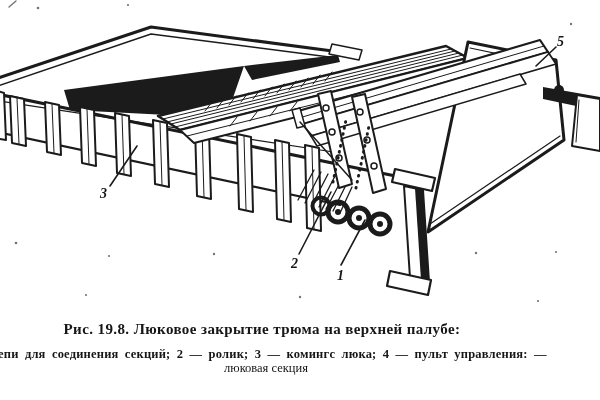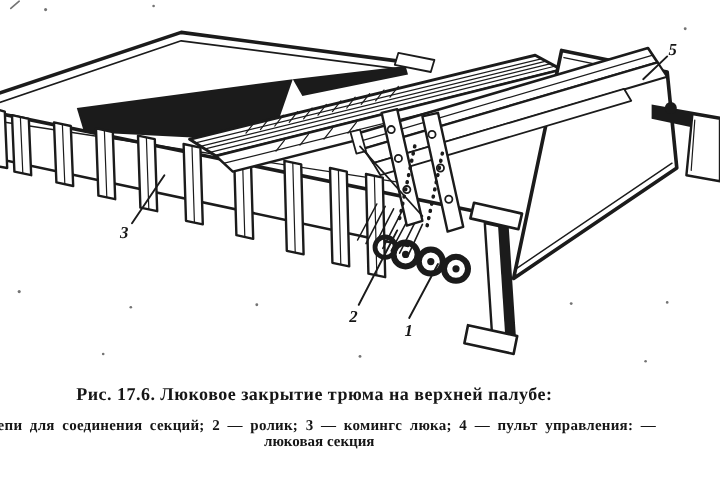--- a/index.html
+++ b/index.html
@@ -15,21 +15,21 @@
     text-align:center; font-size:15px; font-weight:bold;
     letter-spacing:0.4px; white-space:nowrap;
   }
   .cap-legend {
     position:absolute; top:347px; left:-2px; width:604px;
     font-size:12.5px; font-weight:bold; white-space:nowrap;
     overflow:hidden; letter-spacing:0.2px; word-spacing:3px;
   }
   .cap-legend2 {
     position:absolute; top:361px; left:0; width:532px;
-    text-align:center; font-size:12.5px; font-weight:bold;
+    text-align:center; font-size:12.5px; font-weight:normal;
   }
   .part-num {
     font-family:"Liberation Serif", serif;
     font-size:14px; font-weight:bold; font-style:italic;
     fill:#161616;
   }
 </style>
 </head>
 <body>
 
@@ -200,17 +200,17 @@
       <path d="M 341 265 L 365 220"></path>
       <path d="M 556 47 L 536 66"></path>
     </g>
 
     <text class="part-num" x="100" y="198">3</text>
     <text class="part-num" x="291" y="268">2</text>
     <text class="part-num" x="337" y="280">1</text>
     <text class="part-num" x="557" y="46">5</text>
   </svg>
 
-  <div class="cap-title">Рис. 17.6. Люковое закрытие трюма на верхней палубе:</div>
+  <div class="cap-title">Рис. 19.8. Люковое закрытие трюма на верхней палубе:</div>
   <div class="cap-legend">епи для соединения секций; 2 — ролик; 3 — комингс люка; 4 — пульт управления: —</div>
   <div class="cap-legend2">люковая секция</div>
 
 </div>
 
 </body></html>

